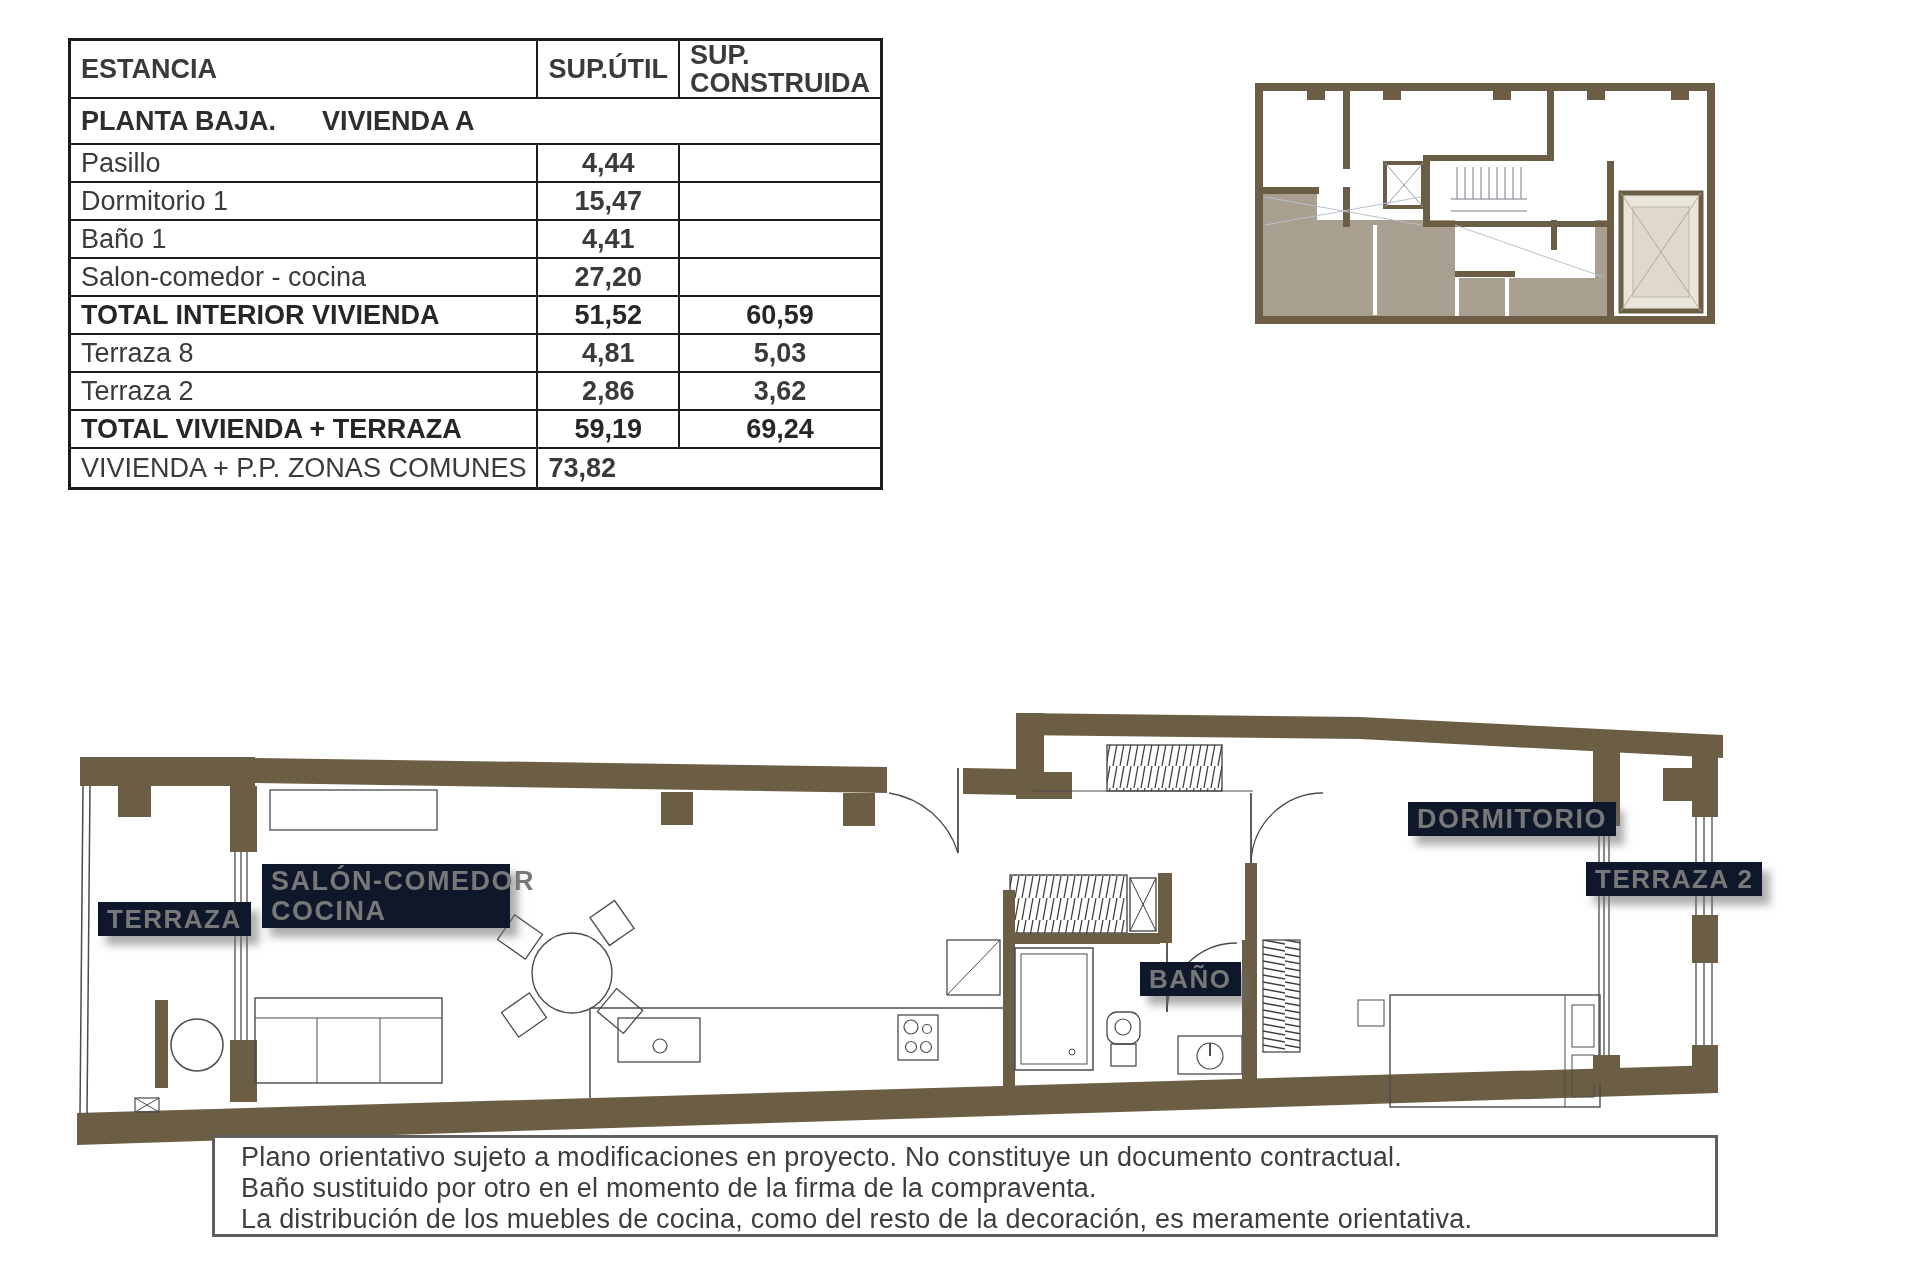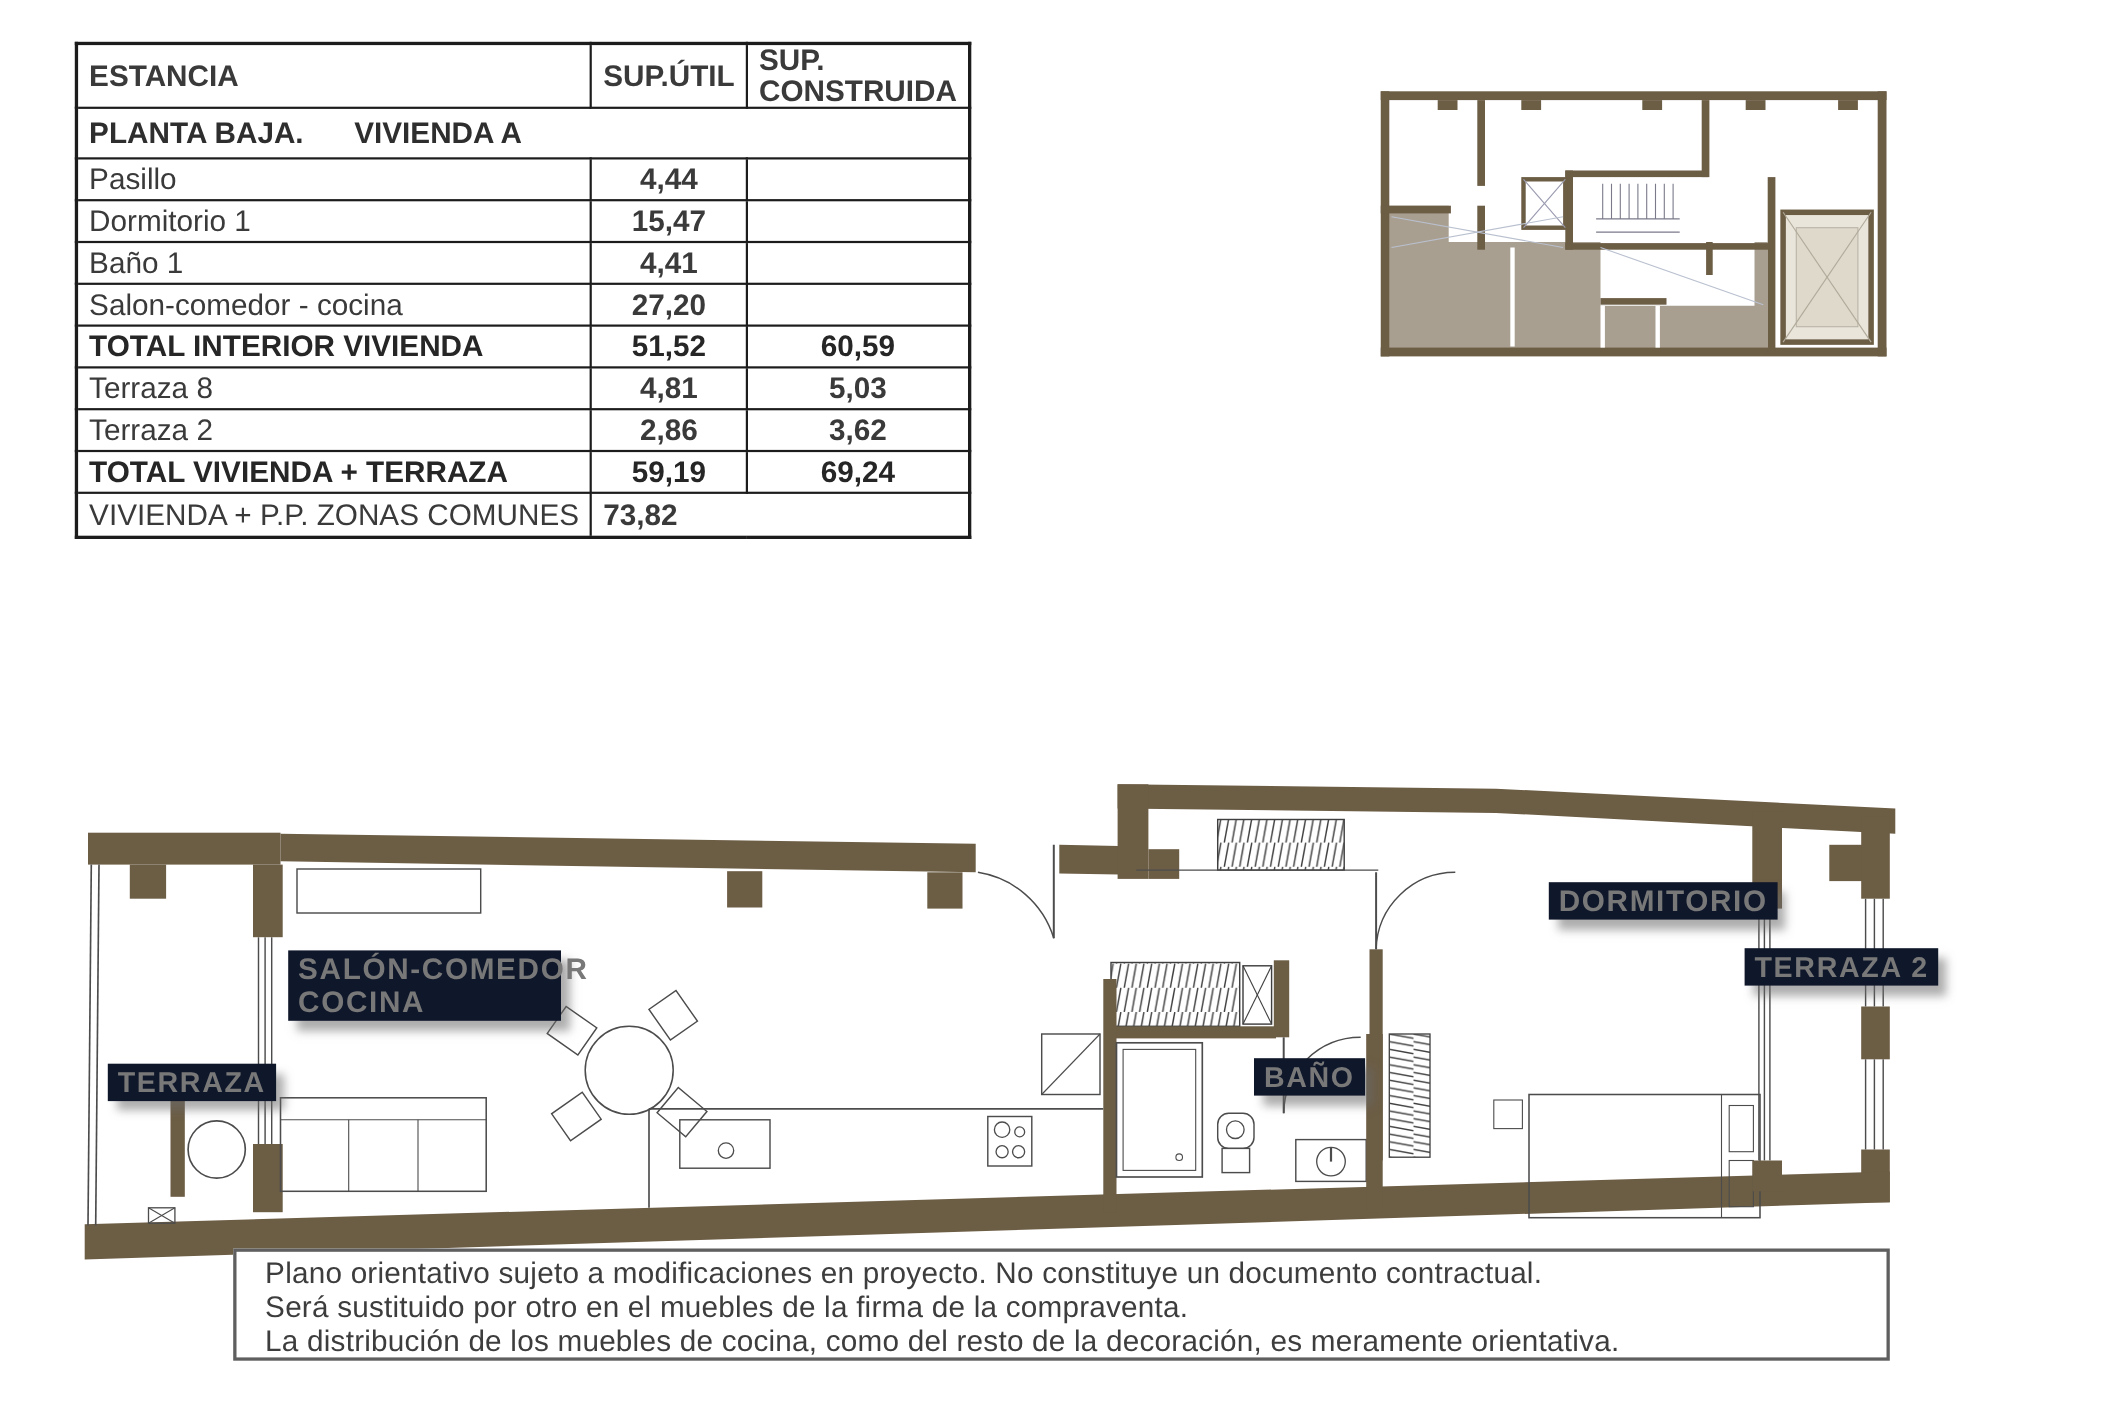--- a/index.html
+++ b/index.html
@@ -308,30 +308,30 @@
   <g fill="none" stroke="#4c4c4c" stroke-width="1.3">
     <rect x="428" y="222" width="34" height="30" transform="rotate(35 445 237)"></rect>
     <rect x="520" y="208" width="34" height="30" transform="rotate(55 537 223)"></rect>
     <rect x="432" y="300" width="34" height="30" transform="rotate(-35 449 315)"></rect>
     <rect x="528" y="296" width="34" height="30" transform="rotate(40 545 311)"></rect>
   </g>
   </g>
 </svg>
 </div>
 
-<div class="plan-label" style="left:98px;top:967px;">TERRAZA</div>
+<div class="plan-label" style="left:98px;top:902px;">TERRAZA</div>
 
 <div class="plan-label center" style="left:262px;top:864px;width:230px;font-size:27px;">
   <span>SALÓN-COMEDOR</span><br>
   <span>COCINA</span>
 </div>
 
 <div class="plan-label" style="left:1140px;top:962px;">BAÑO</div>
 
 <div class="plan-label" style="left:1408px;top:802px;font-size:27px;">DORMITORIO</div>
 
 <div class="plan-label" style="left:1586px;top:862px;">TERRAZA 2</div>
 
 <div class="disclaimer">
   <div>Plano orientativo sujeto a modificaciones en proyecto. No constituye un documento contractual.</div>
-  <div>Será sustituido por otro en el muebles de la firma de la compraventa.</div>
+  <div>Baño sustituido por otro en el momento de la firma de la compraventa.</div>
   <div>La distribución de los muebles de cocina, como del resto de la decoración, es meramente orientativa.</div>
 </div>
 
 </body></html>

